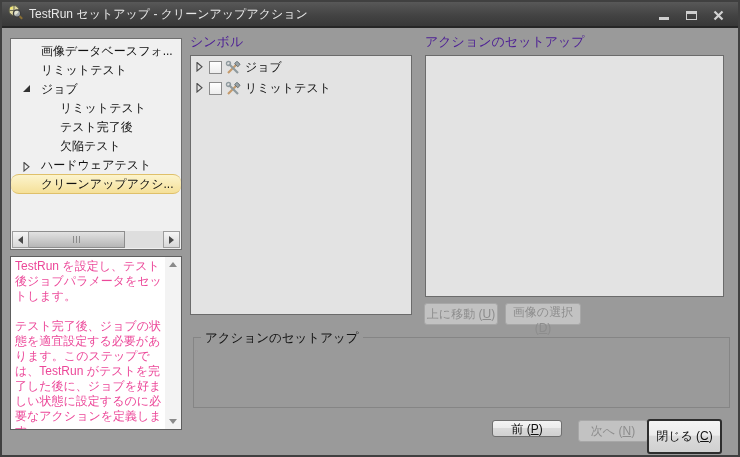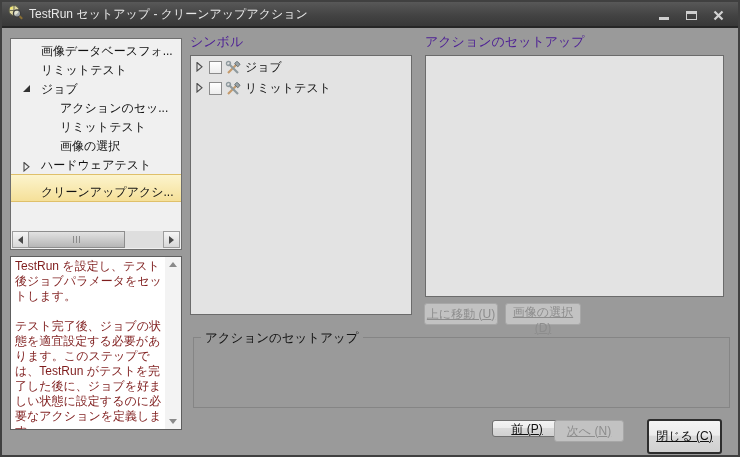--- a/index.html
+++ b/index.html
@@ -30,21 +30,21 @@
     background:#f0f0f0; border:1px solid #6e6e6e; overflow:hidden;
   }
   .trow { position:relative; height:19px; display:flex; align-items:flex-end; font-size:12px; color:#111; white-space:nowrap; overflow:hidden; }
   .trow.first { margin-top:2px; }
   .lvl1 { padding-left:30px; }
   .lvl2 { padding-left:49px; }
   .trow .exp { position:absolute; left:12px; top:6px; }
   .exp-expanded { width:0; height:0; border-bottom:7px solid #333; border-left:7px solid transparent; }
   .trow.selected {
     background:linear-gradient(#fcf4cd,#f5e099);
-    border-top:1px solid #dfc06a; border-bottom:1px solid #dfc06a; height:28px;
+    border-top:1px solid #dfc06a; border-bottom:1px solid #dfc06a; height:20px;border-radius:8px;
   }
   
   .hscroll {
     position:absolute; left:1px; right:1px; bottom:1px; height:17px;
     background:#e3e3e3; display:flex; align-items:stretch;
   }
   .sb-btn {
     width:17px; flex:0 0 17px; background:linear-gradient(#f5f5f5,#d8d8d8);
     border:1px solid #9d9d9d; display:flex; align-items:center; justify-content:center;
   }
@@ -60,21 +60,21 @@
   .tri-up    { width:0; height:0; border-left:4px solid transparent; border-right:4px solid transparent; border-bottom:5px solid #8a8a8a; }
   .tri-down  { width:0; height:0; border-left:4px solid transparent; border-right:4px solid transparent; border-top:5px solid #8a8a8a; }
 
   
   .desc-box {
     position:absolute; left:8px; top:226px; width:172px; height:174px;
     background:#ffffff; border:1px solid #5e5e5e;
   }
   .desc-text {
     position:absolute; left:0; top:0; right:16px; bottom:0; padding:2px 2px 2px 4px;
-    font-size:12px; line-height:15px; color:#7f1d1d; overflow:hidden;
+    font-size:12px; line-height:15px; color:#ec4899; overflow:hidden;
   }
   .desc-text p + p { margin-top:15px; }
   .vscroll { position:absolute; top:0; right:0; bottom:0; width:16px; background:#f3f3f3; }
   .vscroll .up   { position:absolute; top:5px;  left:50%; transform:translateX(-50%); }
   .vscroll .down { position:absolute; bottom:5px; left:50%; transform:translateX(-50%); }
 
   
   .symbols-list {
     position:absolute; left:188px; top:25px; width:222px; height:260px;
     background:#e3e3e3; border:1px solid #6b6b6b;
@@ -90,42 +90,42 @@
 
   
   .actions-list {
     position:absolute; left:423px; top:25px; width:299px; height:242px;
     background:#e3e3e3; border:1px solid #6b6b6b;
   }
   .btn {
     font-family:"Liberation Sans","DejaVu Sans",sans-serif;
     font-size:12px; color:#101010; text-align:center;
     background:linear-gradient(#f4f4f4,#ececec 45%,#dadada 50%,#d0d0d0);
-    border:1px solid #6f6f6f; border-radius:3px;text-decoration:underline;
+    border:1px solid #6f6f6f; border-radius:3px;
   }
   .btn:disabled, .btn.disabled {
     background:#c2c2c2; border-color:#a7a7a7; color:#8d8d8d;
   }
   .btn .mn { text-decoration:underline; }
   .btn-move-up   { position:absolute; left:422px; top:273px; width:74px; height:22px; }
   .btn-move-down { position:absolute; left:503px; top:273px; width:76px; height:22px; }
 
   
   .groupbox {
     position:absolute; left:191px; top:307px; width:537px; height:71px;
     border:1px solid #858585;
   }
   .groupbox .gb-label {
     position:absolute; top:-8px; left:7px; padding:0 4px;
     background:#9a9a9a; font-size:12.5px; color:#141414; white-space:nowrap;
   }
 
   
   .btn-prev  { position:absolute; left:490px; top:390px; width:70px; height:17px; }
-  .btn-next  { position:absolute; left:552px; top:390px; width:70px; height:22px; }
+  .btn-next  { position:absolute; left:576px; top:390px; width:70px; height:22px; }
   .btn-close { position:absolute; left:645px; top:389px; width:75px; height:35px; border:2px solid #2d2d2d; }
 </style>
 </head>
 <body>
 
 <div class="window">
 
   <div class="titlebar">
     <span class="app-icon">
       <svg width="16" height="16" viewBox="0 0 16 16">
@@ -159,27 +159,27 @@
         <span>画像データベースフォ...</span>
       </div>
       <div class="trow lvl1">
         <span>リミットテスト</span>
       </div>
       <div class="trow lvl1">
         <span class="exp exp-expanded"></span>
         <span>ジョブ</span>
       </div>
       <div class="trow lvl2">
-        <span>アクションのセッ...</span>
+        <span>リミットテスト</span>
       </div>
       <div class="trow lvl2">
-        <span>リミットテスト</span>
+        <span>テスト完了後</span>
       </div>
       <div class="trow lvl2">
-        <span>画像の選択</span>
+        <span>欠陥テスト</span>
       </div>
       <div class="trow lvl1">
         <span class="exp">
           <svg width="7" height="10" viewBox="0 0 7 10">
               <polygon points="1,0.5 6,4.8 1,9" fill="none" stroke="#4a4a4a" stroke-width="1.1"></polygon>
             </svg>
         </span>
         <span>ハードウェアテスト</span>
       </div>
       <div class="trow lvl1 selected">

